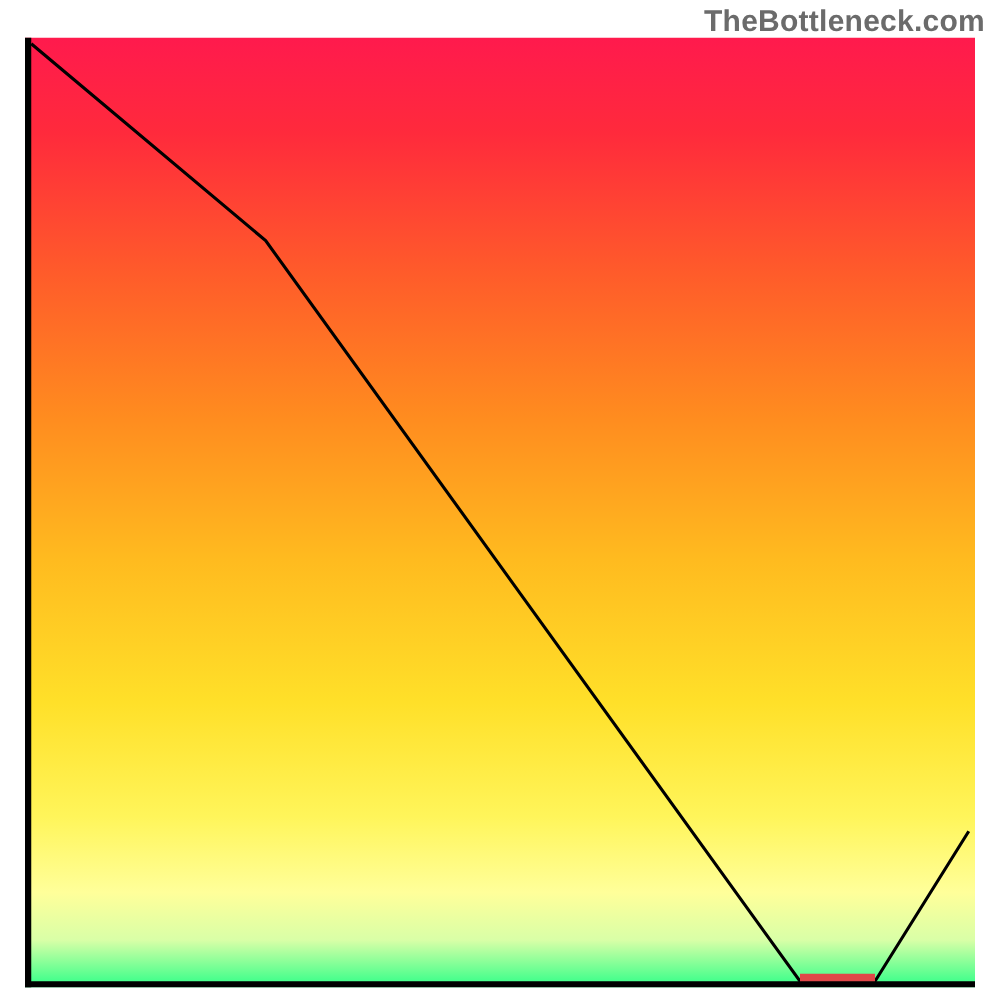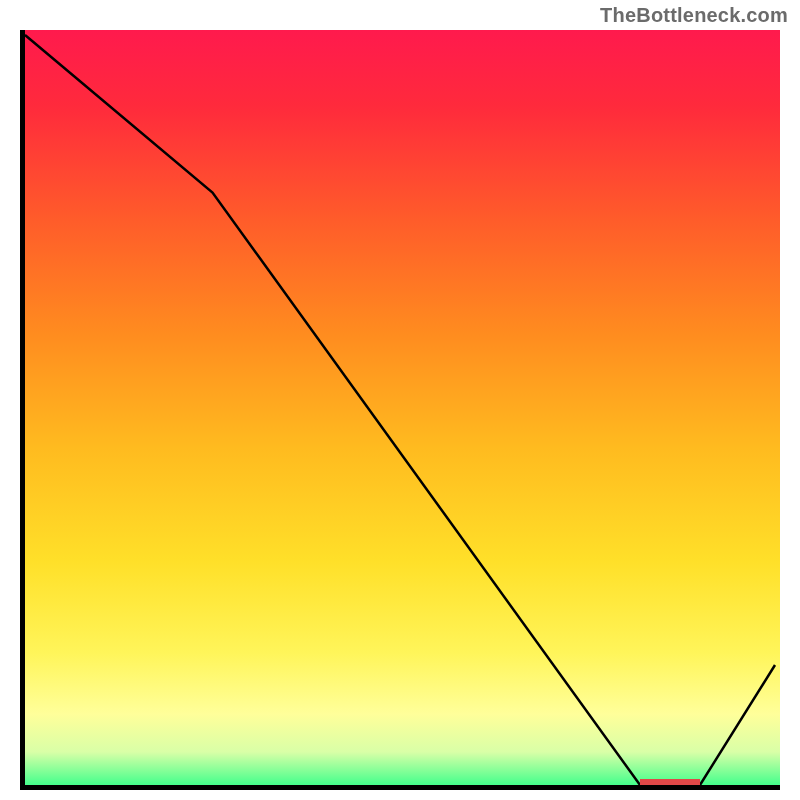--- a/index.html
+++ b/index.html
@@ -8,21 +8,21 @@
     width: 800px;
     height: 800px;
     background: #ffffff;
     font-family: Arial, sans-serif;
     position: relative;
   }
   .watermark {
     position: absolute;
     top: 4px;
     right: 12px;
-    font-size: 20px;
+    font-size: 24px;
     font-weight: bold;
     color: #6b6b6b;
     letter-spacing: 0.2px;
   }
   .chart-container {
     position: absolute;
     top: 30px;
     left: 20px;
     width: 760px;
     height: 760px;

